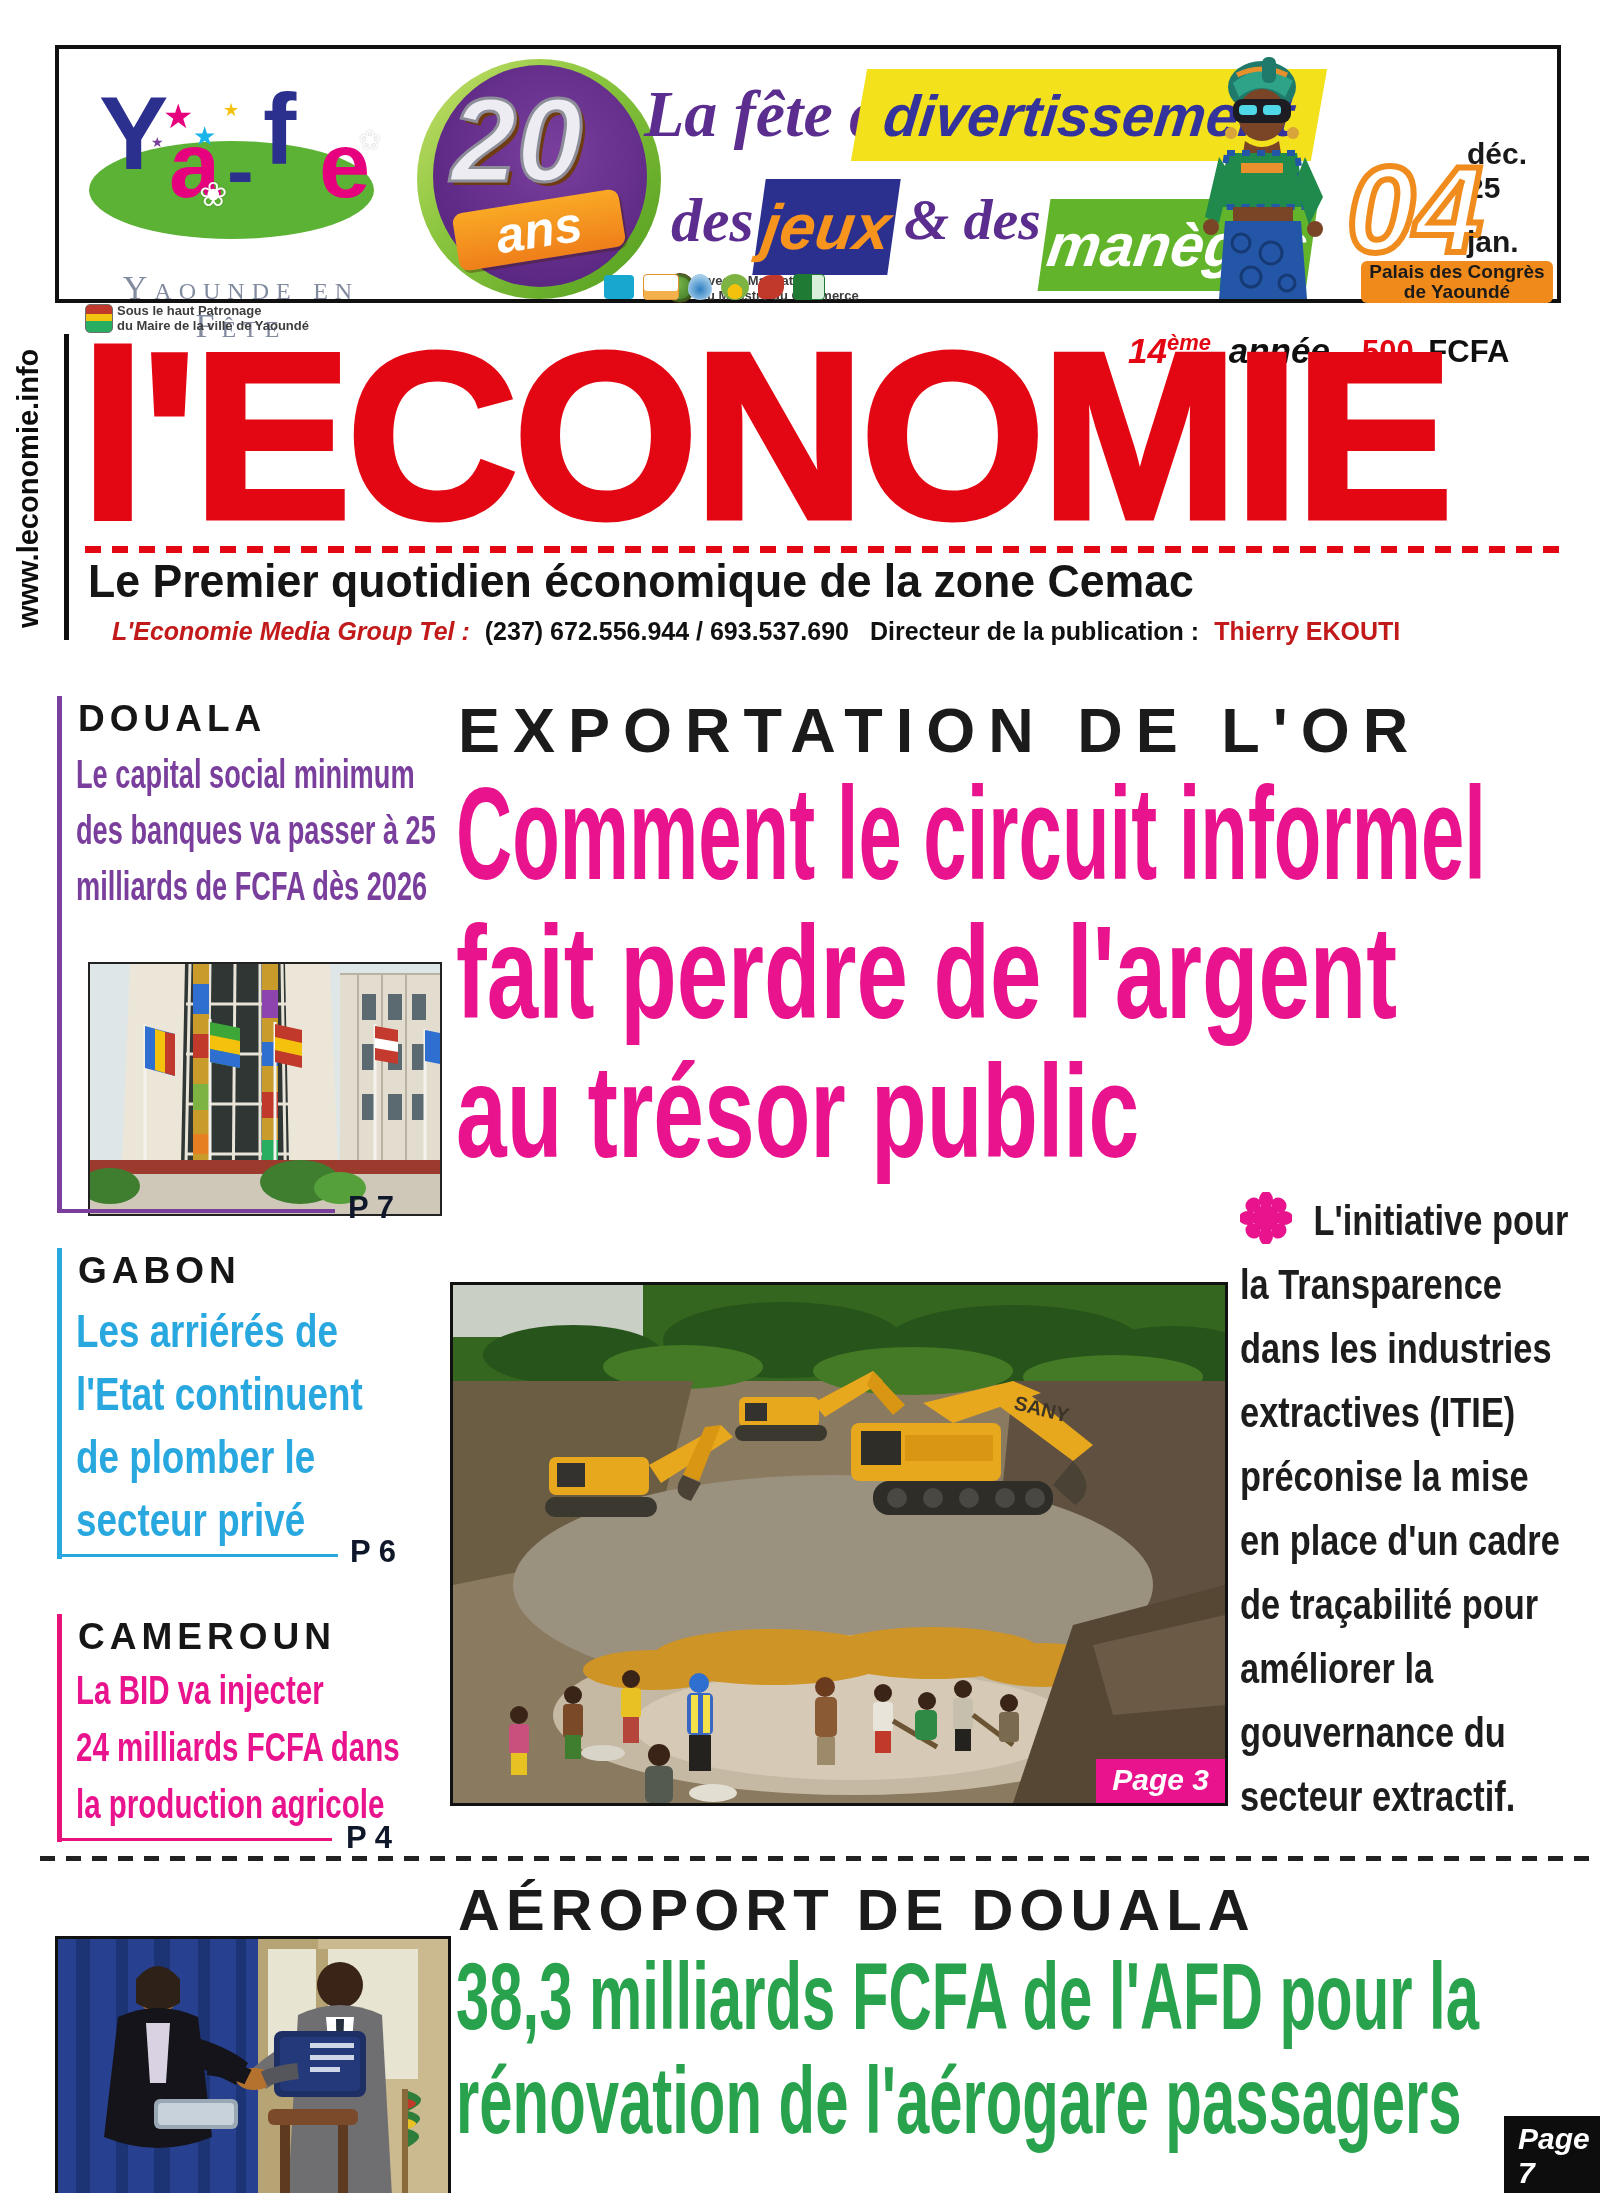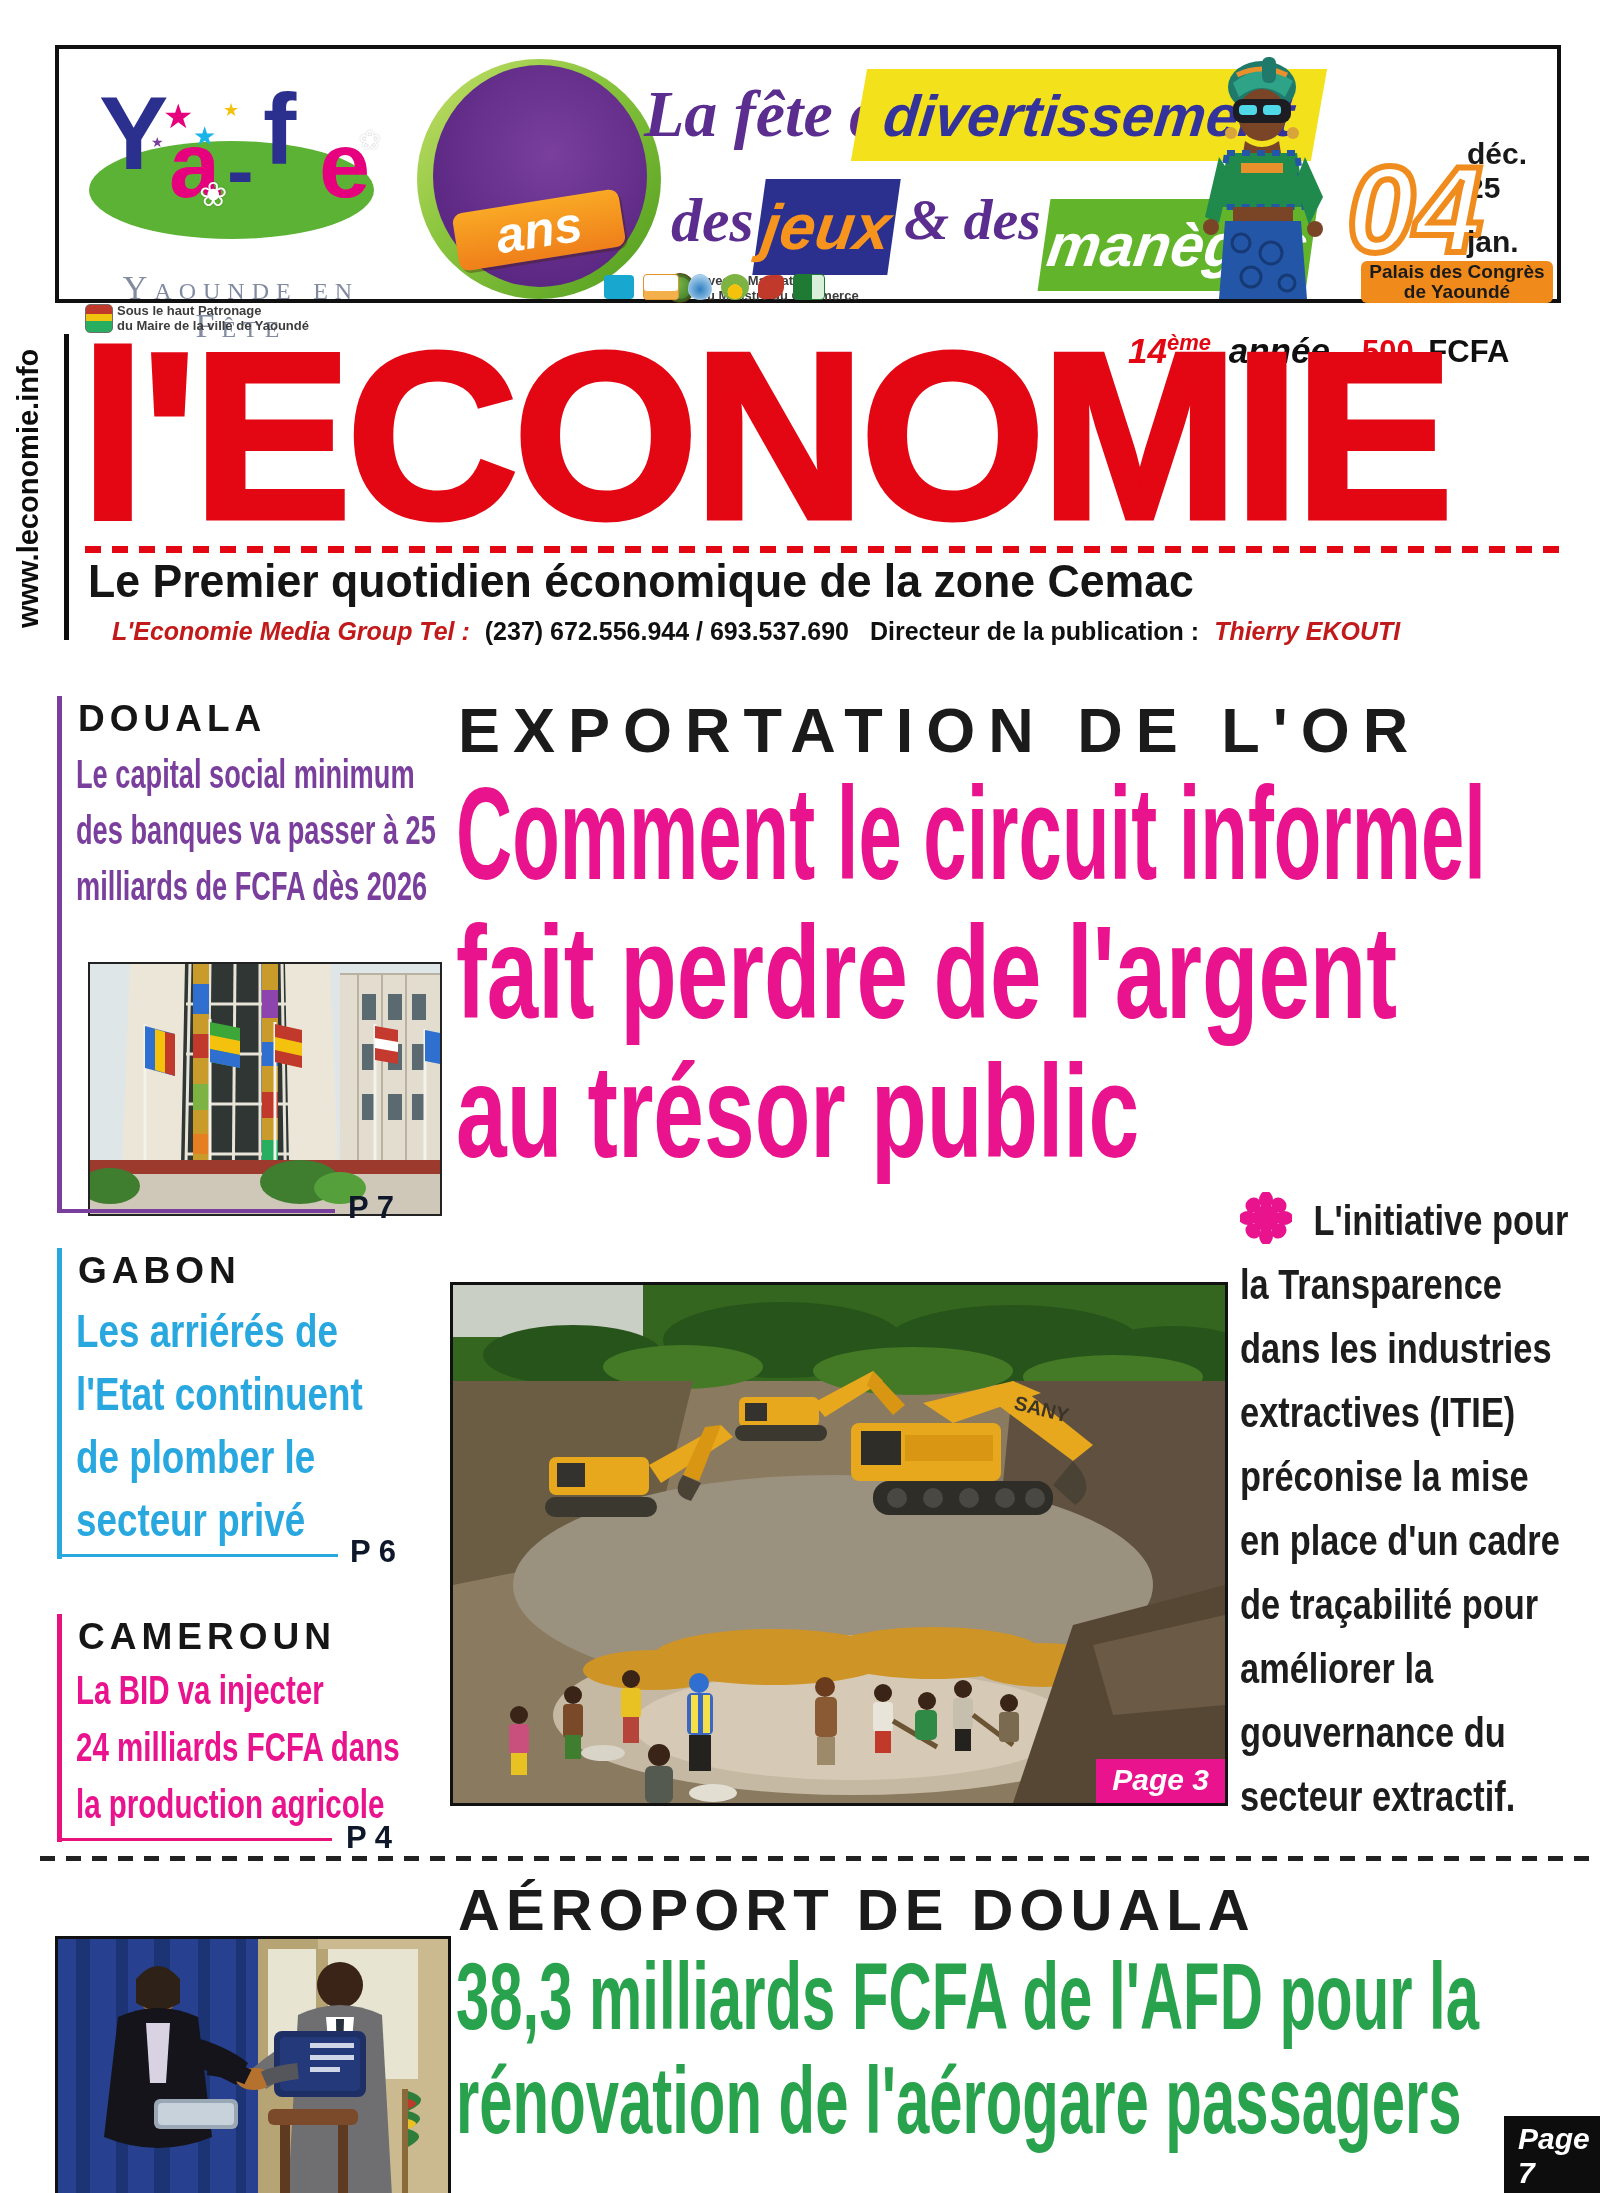--- a/index.html
+++ b/index.html
@@ -93,21 +93,21 @@
   .mast-title{left:80px;top:336px;font-size:238px;font-weight:700;line-height:200px;color:#e30613;
               letter-spacing:-5px;-webkit-text-stroke:5px #e30613;white-space:nowrap;}
   .red-dash{left:85px;top:546px;width:1478px;height:7px;
             background:repeating-linear-gradient(90deg,#e30613 0 16px,transparent 16px 27px);}
   .mast-sub{left:88px;top:554px;font-size:46px;font-weight:700;color:#151515;transform:scaleX(.97);
             transform-origin:left top;white-space:nowrap;}
   .contact{left:112px;top:617px;font-size:25px;white-space:nowrap;}
   .contact .lab{color:#c21a1a;font-weight:700;font-style:italic;}
   .contact .ph{color:#101010;font-weight:700;margin-left:8px;}
   .contact .dir{color:#101010;font-weight:700;margin-left:14px;}
-  .contact .nm{color:#c21a1a;font-weight:700;margin-left:8px;font-style:italic;}
+  .contact .nm{color:#c21a1a;font-weight:700;margin-left:8px;}
 
   
   .secborder{width:5px;}
   .kicker{font-weight:700;color:#161616;letter-spacing:5px;white-space:nowrap;}
   .lk{font-size:37px;}
   .lhl{font-weight:700;white-space:pre-line;transform-origin:left top;line-height:1;}
   #cemac-border{left:57px;top:696px;height:516px;background:#7a3f9d;}
   #cemac-kicker{left:78px;top:698px;}
   #cemac-hl{left:76px;top:746px;font-size:40px;line-height:56px;color:#7a3f9d;transform:scaleX(.68);}
   #cemac-photo{left:88px;top:962px;width:350px;height:250px;border:2px solid #222;}
@@ -178,20 +178,21 @@
       </div>
     </div>
     <div class="patronage abs" style="left:640px;">
       <span class="pat-icon2"></span>
       <div>Avec le Mandat</div>
       <div>du Ministre du Commerce</div>
     </div>
 
     <div class="badge abs">
       <div class="badge-in abs"></div>
+      <div class="badge-num abs">20</div>
       <div class="badge-ribbon abs">
         <span class="badge-ans">ans</span>
       </div>
     </div>
 
     <div class="tag-script t1 abs">La fête du</div>
     <div class="box-yellow abs">
       <span>divertissement</span>
     </div>
     <div class="tag-script t2a abs">des</div>

